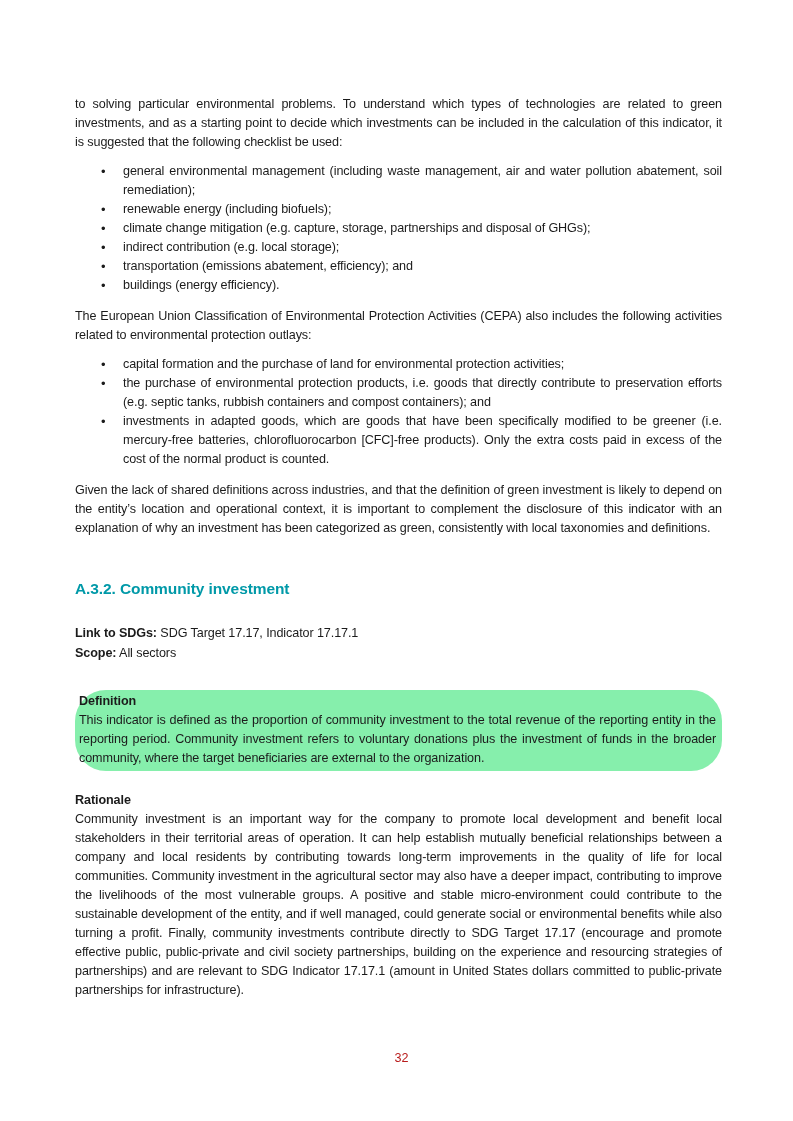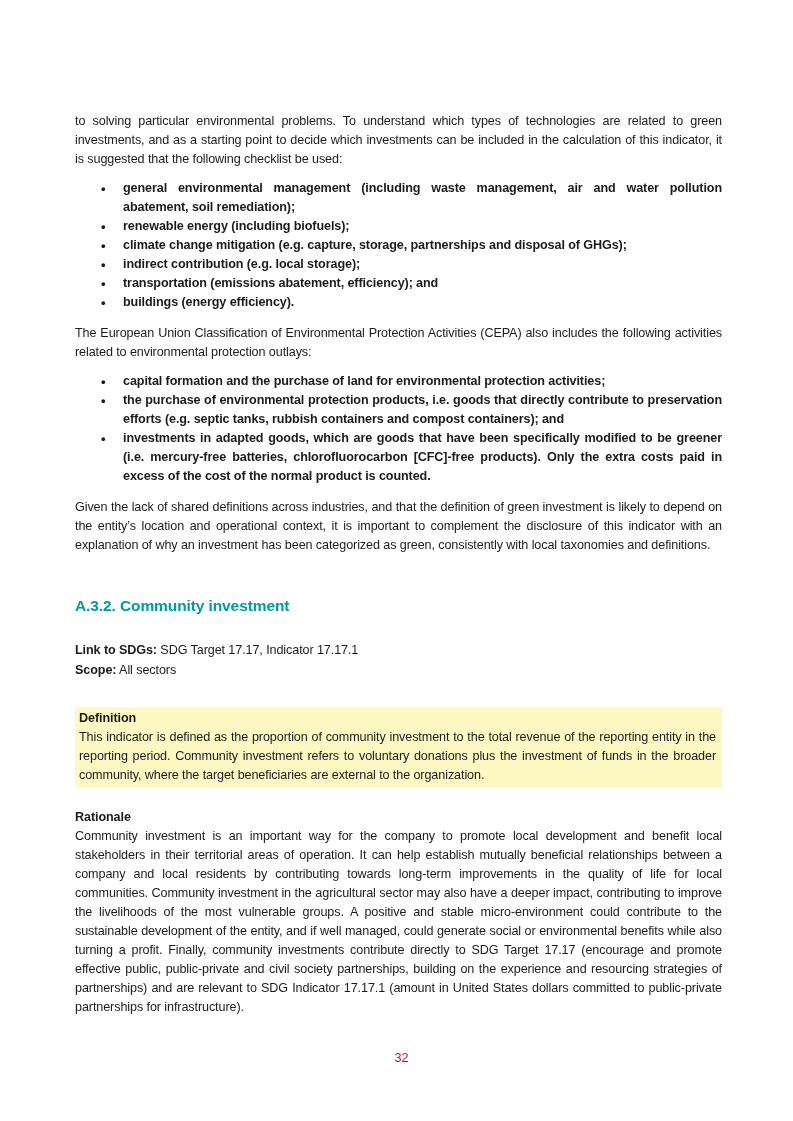--- a/index.html
+++ b/index.html
@@ -8,36 +8,35 @@
     width: 793px;
     height: 1121px;
     background: #ffffff;
     font-family: "Liberation Sans", "DejaVu Sans", sans-serif;
     color: #1b1b1b;
     overflow: hidden;
     margin: 0 auto;
   }
   .content {
     position: absolute;
-    top: 112px;
+    top: 95px;
     left: 75px;
     width: 647px;
   }
   .para {
     font-size: 12.6px;
     line-height: 19px;
     text-align: justify;
     margin: 0 0 10px 0;
     letter-spacing: -0.1px;
   }
   ul.bullets {
     list-style: none;
     margin: 2px 0 12px 0;
     padding: 0;
-    font-weight: bold;
   }
   ul.bullets li {
     position: relative;
     padding-left: 48px;
     font-size: 12.6px;
     line-height: 19px;
     text-align: justify;
     letter-spacing: -0.1px;
   }
   ul.bullets li::before {
@@ -122,21 +121,21 @@
 
     <p class="para" style="margin-top:12px;">Given the lack of shared definitions across industries, and that the definition of green investment is likely to depend on the entity’s location and operational context, it is important to complement the disclosure of this indicator with an explanation of why an investment has been categorized as green, consistently with local taxonomies and definitions.</p>
 
     <h2 class="section-heading" style="color: rgb(0, 153, 168);">A.3.2. Community investment</h2>
 
     <div class="meta-block">
       <p class="meta-line"><b>Link to SDGs:</b><span> SDG Target 17.17, Indicator 17.17.1</span></p>
       <p class="meta-line"><b>Scope:</b><span> All sectors</span></p>
     </div>
 
-    <div class="definition-box" style="background: #fef9c3;">
+    <div class="definition-box" style="background: #86efac; border-radius: 31px;">
       <div class="box-label">Definition</div>
       <div class="box-text">This indicator is defined as the proportion of community investment to the total revenue of the reporting entity in the reporting period. Community investment refers to voluntary donations plus the investment of funds in the broader community, where the target beneficiaries are external to the organization.</div>
     </div>
 
     <p class="sub-label">Rationale</p>
     <p class="para" style="margin-top:0;">Community investment is an important way for the company to promote local development and benefit local stakeholders in their territorial areas of operation. It can help establish mutually beneficial relationships between a company and local residents by contributing towards long-term improvements in the quality of life for local communities. Community investment in the agricultural sector may also have a deeper impact, contributing to improve the livelihoods of the most vulnerable groups. A positive and stable micro-environment could contribute to the sustainable development of the entity, and if well managed, could generate social or environmental benefits while also turning a profit. Finally, community investments contribute directly to SDG Target 17.17 (encourage and promote effective public, public-private and civil society partnerships, building on the experience and resourcing strategies of partnerships) and are relevant to SDG Indicator 17.17.1 (amount in United States dollars committed to public-private partnerships for infrastructure).</p>
 
   </div>
 
   <div class="page-number">32</div>

